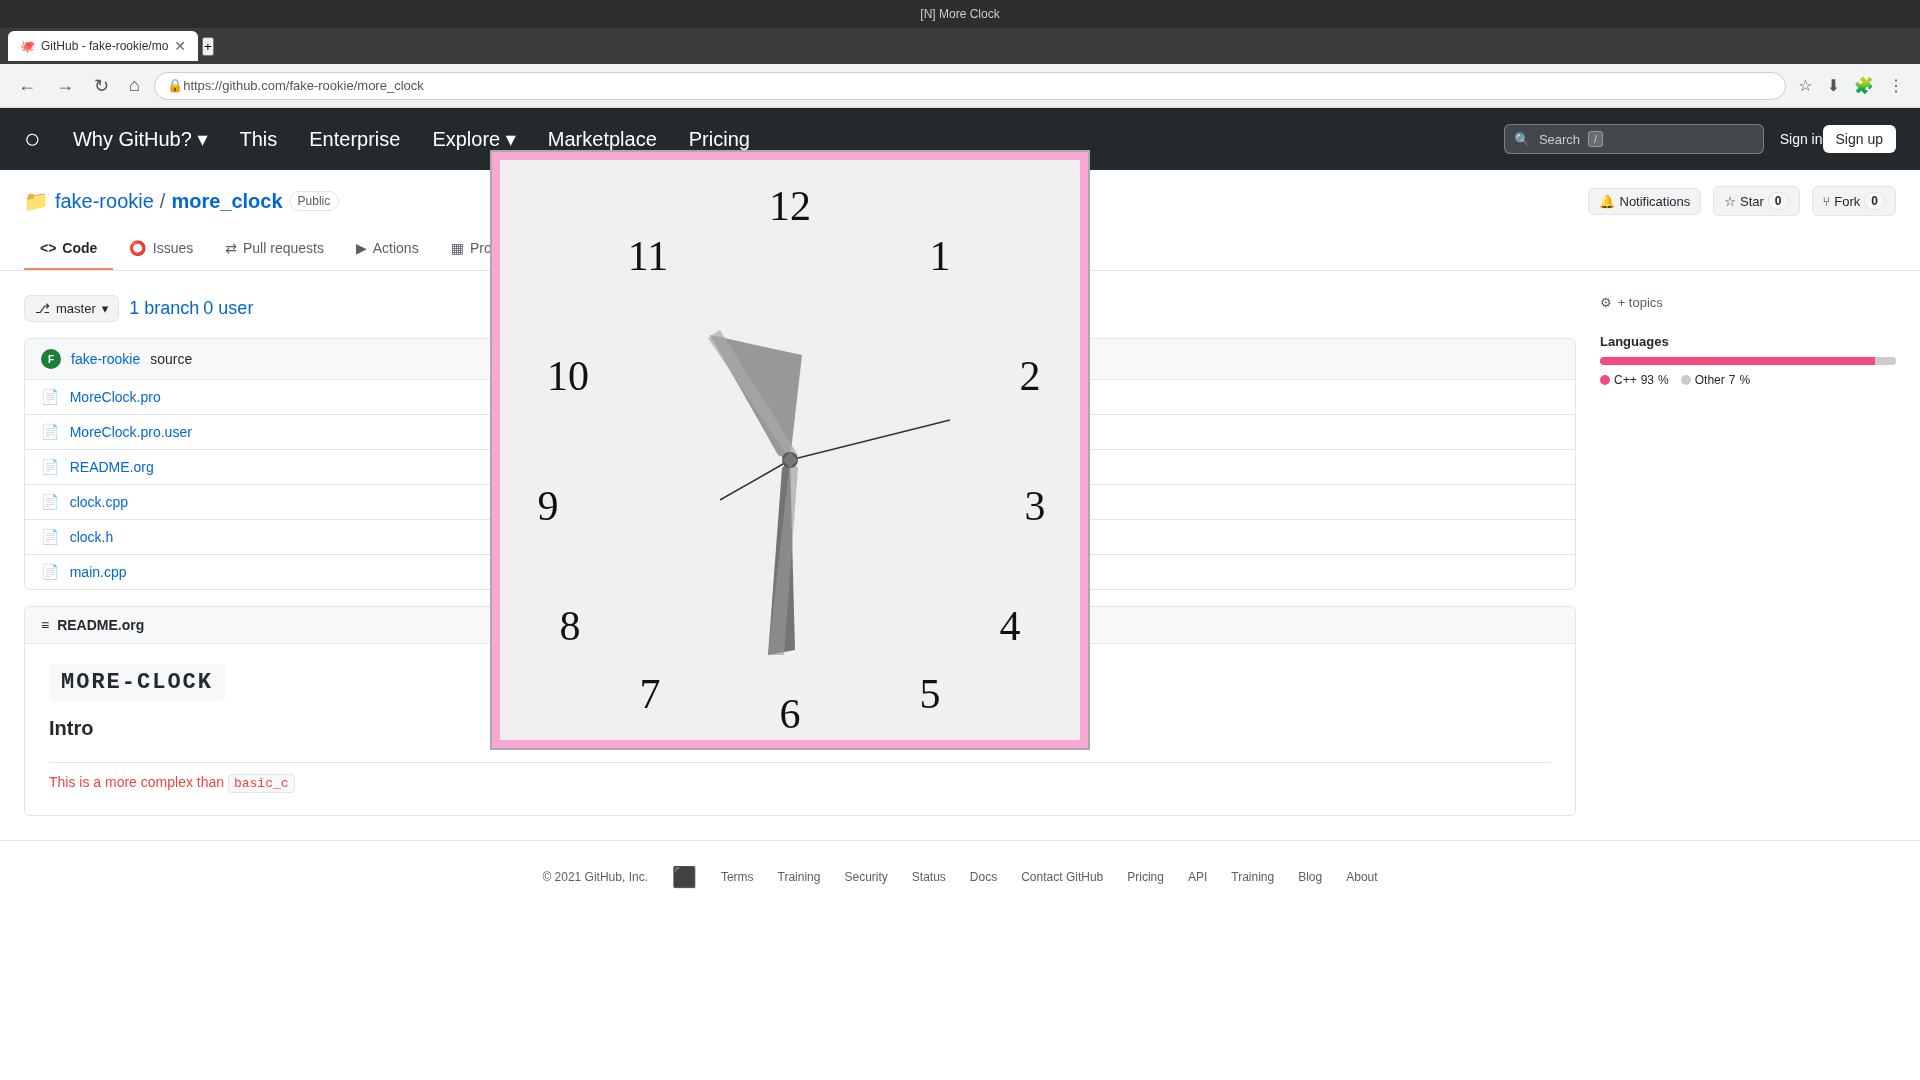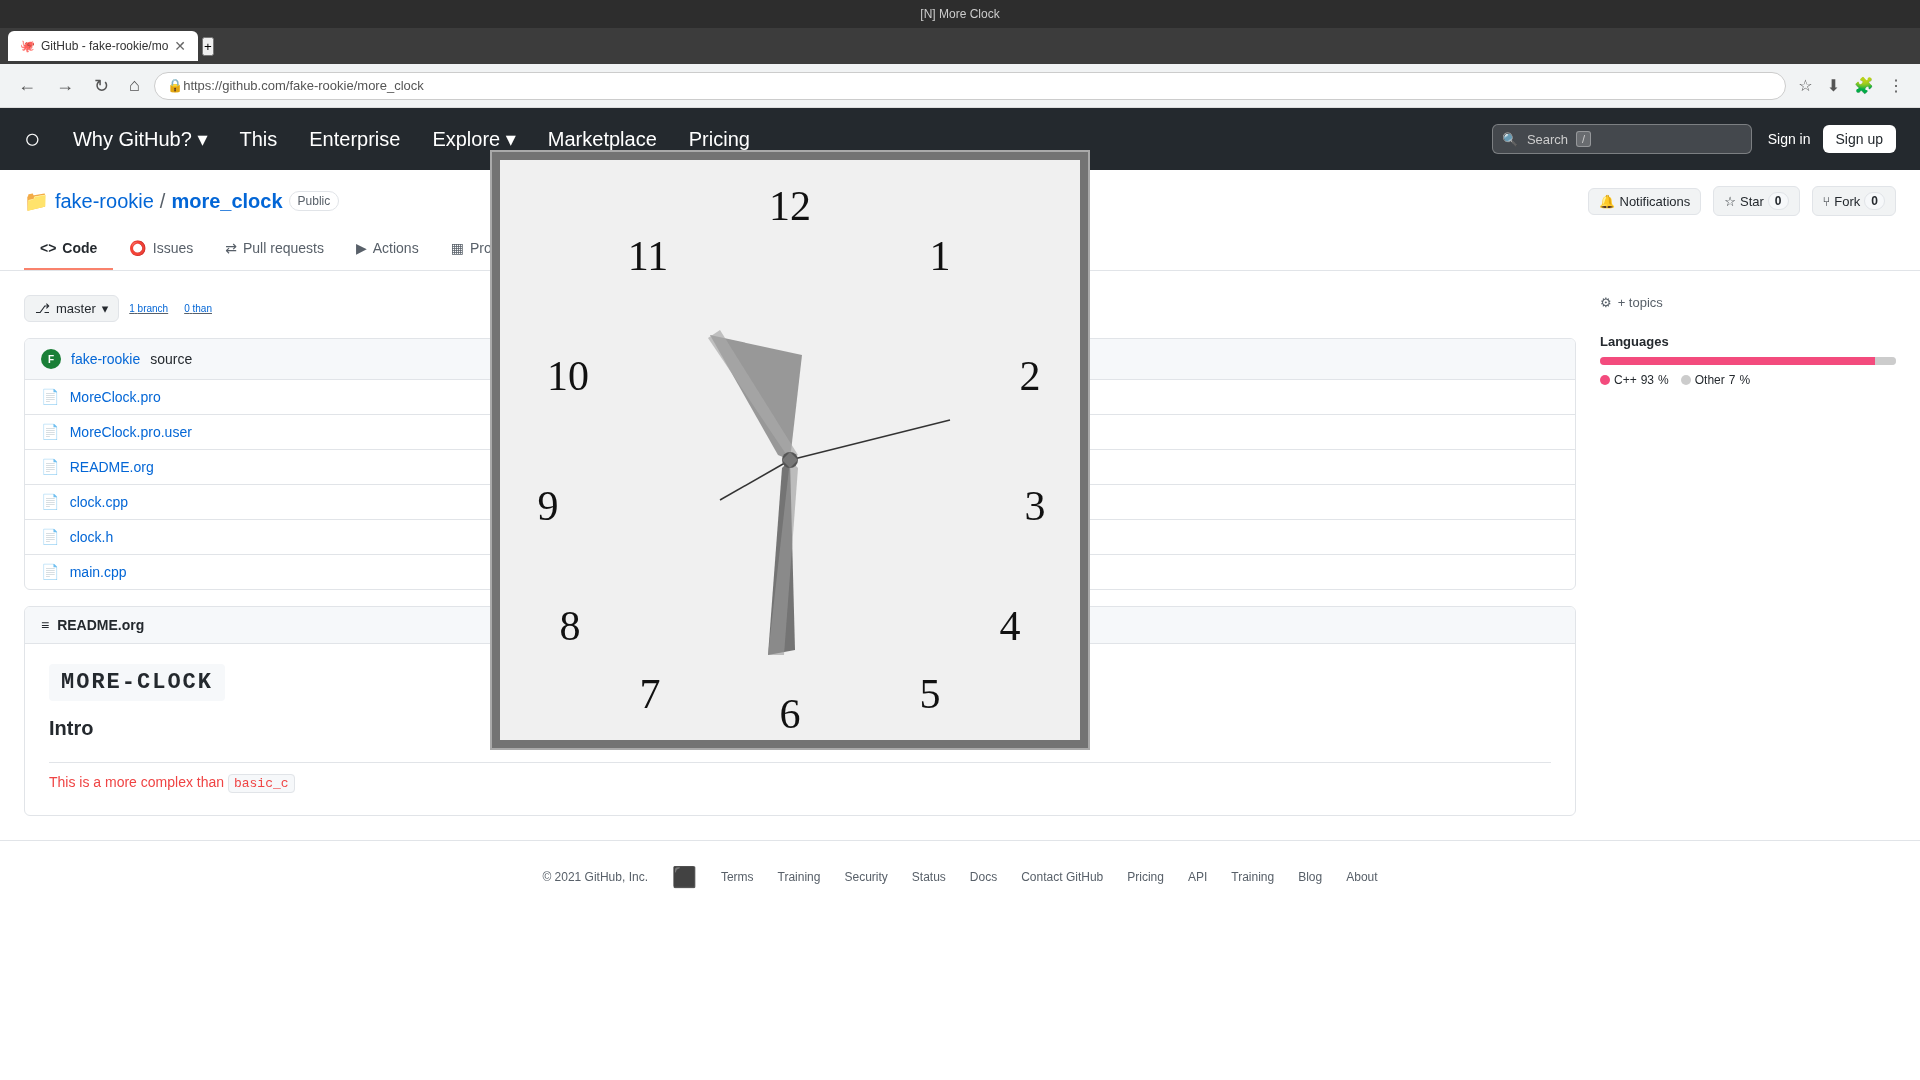--- a/index.html
+++ b/index.html
@@ -18,21 +18,21 @@
     .browser-toolbar-actions { display: flex; align-items: center; gap: 6px; }
     .browser-toolbar-btn { background: none; border: none; cursor: pointer; color: #555; font-size: 16px; padding: 4px; }
 
     
     .gh-navbar { background: #24292e; height: 62px; display: flex; align-items: center; padding: 0 24px; gap: 16px; }
     .gh-logo { color: #fff; font-size: 28px; margin-right: 8px; }
     .gh-nav-link { color: #fff; font-size: 20px; font-weight: 500; text-decoration: none; cursor: pointer; padding: 4px 8px; }
     .gh-search { background: rgba(255,255,255,0.15); border: 1px solid rgba(255,255,255,0.3); border-radius: 6px; height: 30px; display: flex; align-items: center; padding: 0 10px; color: #ccc; font-size: 13px; width: 260px; gap: 8px; cursor: text; }
     .gh-search-slash { background: rgba(255,255,255,0.2); border: 1px solid rgba(255,255,255,0.3); border-radius: 3px; font-size: 11px; padding: 1px 5px; color: #ccc; }
     .gh-nav-spacer { flex: 1; }
-    .gh-nav-auth { display: flex; gap: 12px; align-items: center; }
+    .gh-nav-auth { display: flex; align-items: center; }
     .gh-signin { color: #fff; font-size: 14px; text-decoration: none; cursor: pointer; }
     .gh-signup { background: #fff; color: #24292e; border: 1px solid rgba(255,255,255,0.5); border-radius: 6px; padding: 5px 12px; font-size: 14px; font-weight: 500; cursor: pointer; }
 
     
     .repo-header { background: #fff; padding: 16px 24px 0; border-bottom: 1px solid #e1e4e8; }
     .repo-breadcrumb { display: flex; align-items: center; gap: 6px; font-size: 20px; margin-bottom: 12px; }
     .repo-breadcrumb a { color: #0366d6; text-decoration: none; cursor: pointer; }
     .repo-breadcrumb .sep { color: #586069; font-size: 20px; }
     .repo-breadcrumb .repo-name { font-weight: 700; color: #0366d6; cursor: pointer; }
     .public-badge { background: #fff; border: 1px solid #e1e4e8; border-radius: 20px; font-size: 12px; color: #586069; padding: 2px 8px; font-weight: 500; }
@@ -44,21 +44,21 @@
     .repo-tab.active { color: #24292e; border-bottom: 2px solid #f9826c; font-weight: 600; }
     .tab-icon { font-size: 14px; }
 
     
     .repo-body { display: flex; padding: 24px; gap: 24px; }
     .repo-main { flex: 1; min-width: 0; }
 
     
     .branch-bar { display: flex; align-items: center; gap: 10px; margin-bottom: 16px; }
     .branch-select { display: flex; align-items: center; gap: 6px; background: #f1f3f4; border: 1px solid #e1e4e8; border-radius: 6px; padding: 5px 10px; font-size: 13px; cursor: pointer; }
-    .branch-meta { display: flex; align-items: center; gap: 16px; font-size: 10px; color: #586069; text-decoration: underline; }
+    .branch-meta { display: flex; align-items: center; gap: 4px; font-size: 18px; color: #586069; }
     .branch-link { color: #0366d6; text-decoration: none; cursor: pointer; }
 
     
     .file-list { border: 1px solid #e1e4e8; border-radius: 6px; overflow: hidden; margin-bottom: 16px; }
     .file-list-header { background: #f6f8fa; padding: 10px 16px; display: flex; align-items: center; gap: 10px; border-bottom: 1px solid #e1e4e8; }
     .avatar-sm { width: 20px; height: 20px; border-radius: 50%; background: #1a7f37; display: inline-flex; align-items: center; justify-content: center; color: #fff; font-size: 10px; font-weight: 700; }
     .file-row { display: flex; align-items: center; padding: 8px 16px; gap: 10px; border-bottom: 1px solid #e1e4e8; font-size: 14px; }
     .file-row:last-child { border-bottom: none; }
     .file-icon { color: #586069; font-size: 15px; }
     .file-name { color: #0366d6; text-decoration: none; cursor: pointer; flex: 1; }
@@ -79,21 +79,21 @@
     .lang-bar { margin-top: 12px; }
     .lang-bar-title { font-size: 13px; font-weight: 600; margin-bottom: 8px; }
     .lang-progress { height: 8px; border-radius: 4px; background: #e1e4e8; display: flex; overflow: hidden; margin-bottom: 8px; }
     .lang-progress-cpp { background: #f34b7d; }
     .lang-progress-other { background: #cccccc; }
     .lang-legend { display: flex; gap: 12px; flex-wrap: wrap; }
     .lang-item { display: flex; align-items: center; gap: 4px; font-size: 12px; }
     .lang-dot { width: 10px; height: 10px; border-radius: 50%; }
 
     
-    .clock-overlay { position: fixed; top: 150px; left: 490px; width: 600px; height: 600px; background: #737373; border: 2px solid #aaa; z-index: 100; display: flex; align-items: center; justify-content: center; }
+    .clock-overlay { position: fixed; top: 150px; left: 490px; width: 600px; height: 600px; background: #f9a8d4; border: 2px solid #aaa; z-index: 100; display: flex; align-items: center; justify-content: center; }
     .clock-svg { width: 580px; height: 580px; }
 
     
     .gh-footer { background: #fff; border-top: 1px solid #e1e4e8; padding: 24px; display: flex; align-items: center; justify-content: center; gap: 24px; flex-wrap: wrap; font-size: 12px; color: #586069; }
     .gh-footer a { color: #586069; text-decoration: none; cursor: pointer; }
     .gh-footer-logo { font-size: 20px; color: #24292e; }
   </style>
 </head>
 <body>
 
@@ -208,21 +208,21 @@
         <span>master</span>
         <span>▾</span>
       </div>
       <div class="branch-meta">
         <a class="branch-link">
           <span>1</span>
           <span>branch</span>
         </a>
         <a class="branch-link">
           <span>0</span>
-          <span>than</span>
+          <span>user</span>
         </a>
       </div>
     </div>
 
     <div class="file-list">
       <div class="file-list-header">
         <span class="avatar-sm">F</span>
         <span class="branch-link">fake-rookie</span>
         <span>source</span>
       </div>

